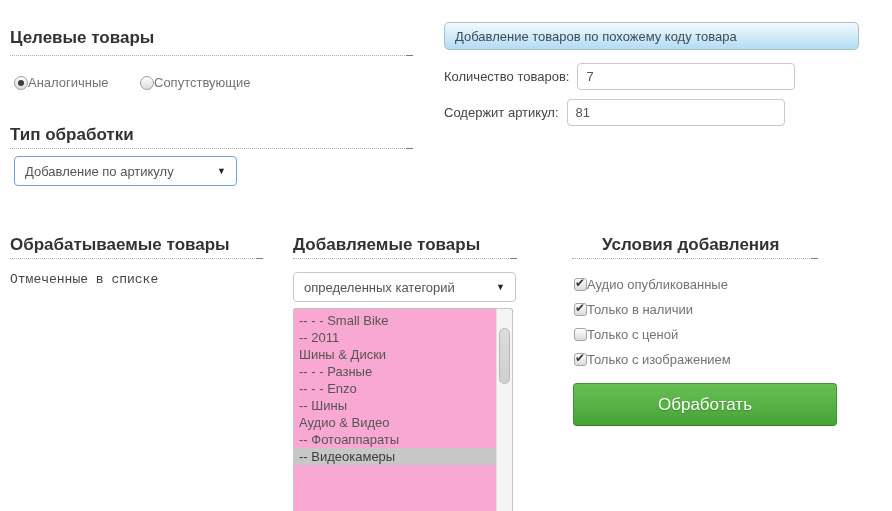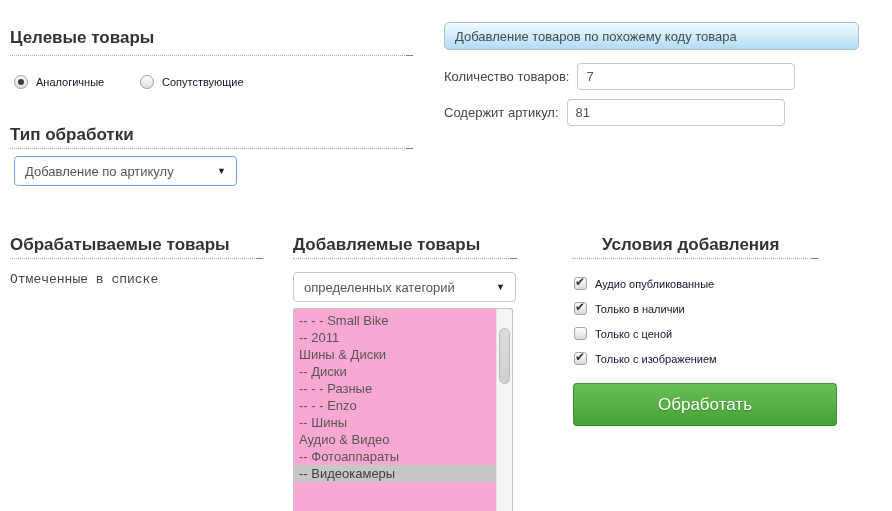--- a/index.html
+++ b/index.html
@@ -12,21 +12,21 @@
   .rule::after { content:""; position:absolute; right:0; top:-1px; width:7px; height:1px; background:#7d7d7d; }
 
   .txt { position:absolute; font-size:13px; color:#444; white-space:nowrap; }
 
   
   .radio-row { position:absolute; display:flex; align-items:center; }
   .radio { width:14px; height:14px; border-radius:50%; border:1px solid #9d9d9d;
            background:linear-gradient(#fdfdfd,#dedede); position:relative; flex:0 0 auto; }
   .radio.on::after { content:""; position:absolute; left:3px; top:3px; width:6px; height:6px;
            border-radius:50%; background:#3c3c3c; }
-  .ctl-label { font-size:11px; color:#0f172a; margin-left:8px; white-space:nowrap; }
+  .ctl-label { font-size:13px; color:#737373; margin-left:0; white-space:nowrap; }
 
   
   .select { position:absolute; height:30px; background:#fff; border:1px solid #c8c8c8;
             border-radius:4px; display:flex; align-items:center; padding:0 10px;
             font-size:13px; color:#555; }
   .select.focused { border-color:#6ba2e2; }
   .select .arrow { margin-left:auto; font-size:9px; color:#222; }
 
   
   .info-box { position:absolute; left:444px; top:22px; width:415px; height:28px;
@@ -115,21 +115,20 @@
   <div class="select" style="left:293px; top:272px; width:223px;">
     <span>определенных категорий</span>
     <span class="arrow">▼</span>
   </div>
 
   <div class="listbox">
     <div class="items">
       <div class="opt">-- - - Small Bike</div>
       <div class="opt">-- 2011</div>
       <div class="opt">Шины &amp; Диски</div>
-      <div class="opt">-- Диски</div>
       <div class="opt">-- - - Разные</div>
       <div class="opt">-- - - Enzo</div>
       <div class="opt">-- Шины</div>
       <div class="opt">Аудио &amp; Видео</div>
       <div class="opt">-- Фотоаппараты</div>
       <div class="opt on">-- Видеокамеры</div>
     </div>
     <div class="sb-track">
       <div class="sb-thumb"></div>
     </div>

